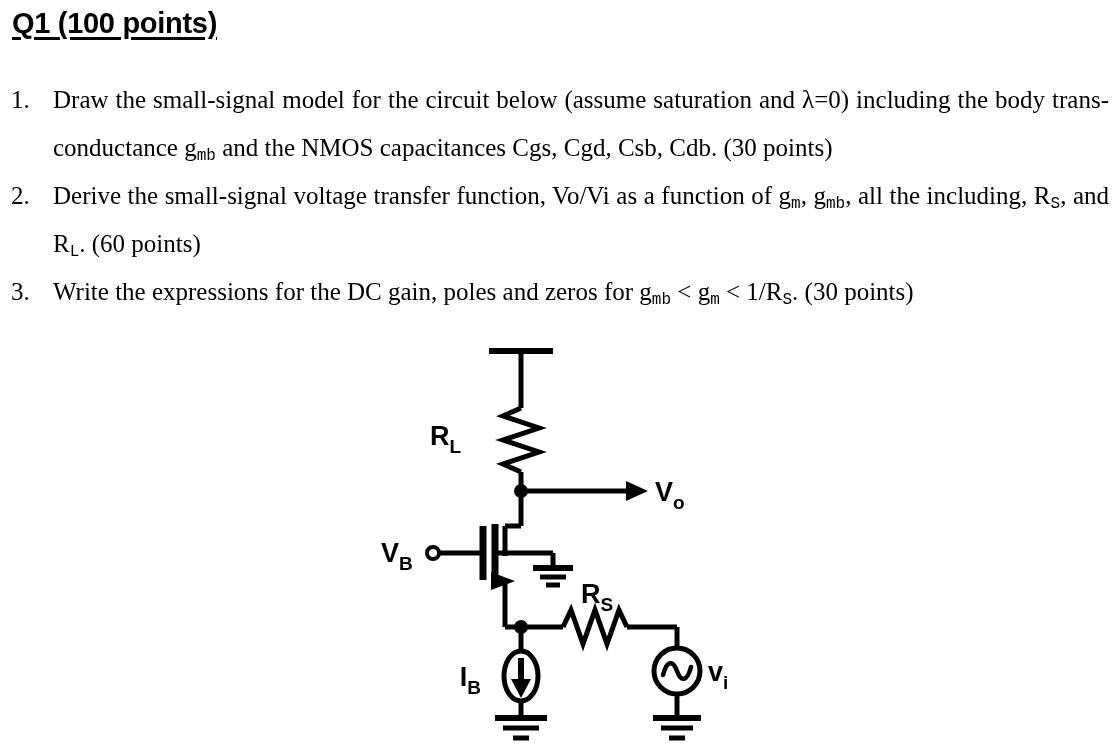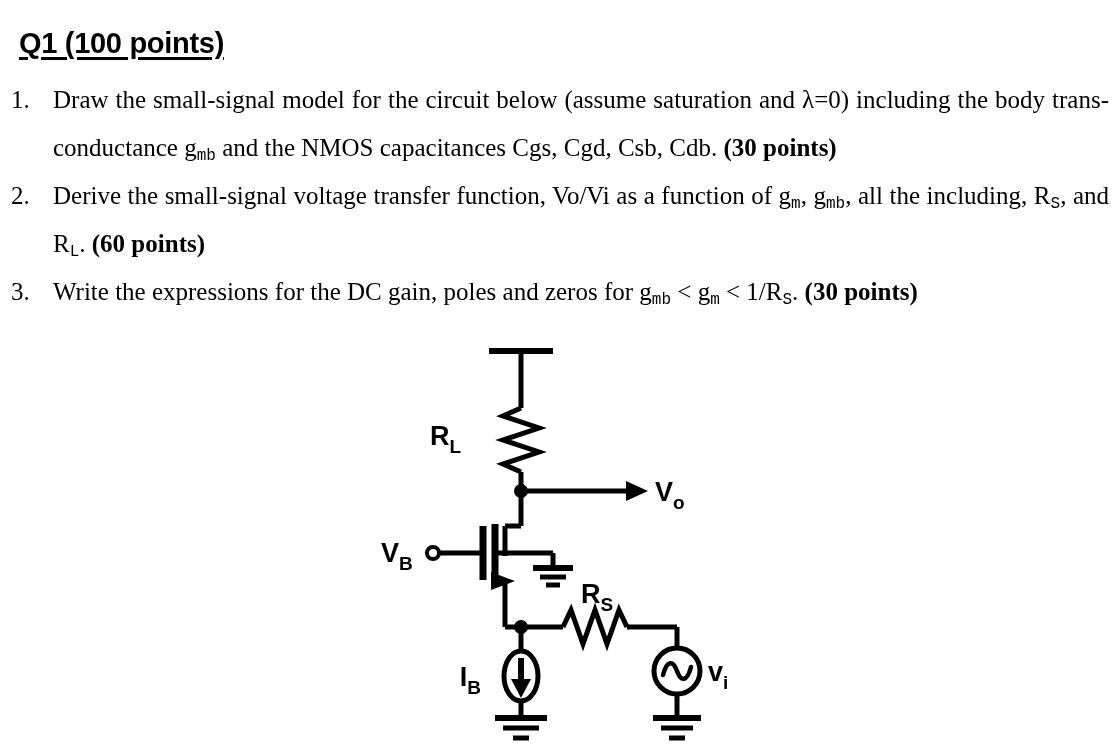--- a/index.html
+++ b/index.html
@@ -18,32 +18,31 @@
   #page {
     position: absolute;
     left: 0; top: 0;
     width: 1118px;
     height: 750px;
   }
 
   
   .heading {
     position: absolute;
-    left: 19px;
+    left: 12px;
     top: 6px;
     font-family: "Liberation Sans", "DejaVu Sans", sans-serif;
     font-weight: bold;
     font-size: 29px;
     line-height: 34px;
     letter-spacing: -0.3px;
     text-decoration: underline;
     text-underline-offset: 4px;
     text-decoration-thickness: 3px;
     white-space: nowrap;
-    margin-top: 20px;
   }
 
   
   .qlist {
     position: absolute;
     left: 11px;
     top: 76px;
     width: 1098px;
   }
   .qitem {
@@ -55,21 +54,21 @@
     margin: 0 0 0 0;
     padding-left: 42px;
   }
   .qitem .num {
     position: absolute;
     left: 0;
     top: 0;
     width: 34px;
     text-align: left;
   }
-  .bold { font-weight: bold; }
+  .bold { font-weight: normal; }
   sub {
     font-size: 0.64em;
     line-height: 0;
     vertical-align: -0.28em;
     font-family: Liberation Mono, monospace;
   }
 
   
   #circuit {
     position: absolute;

